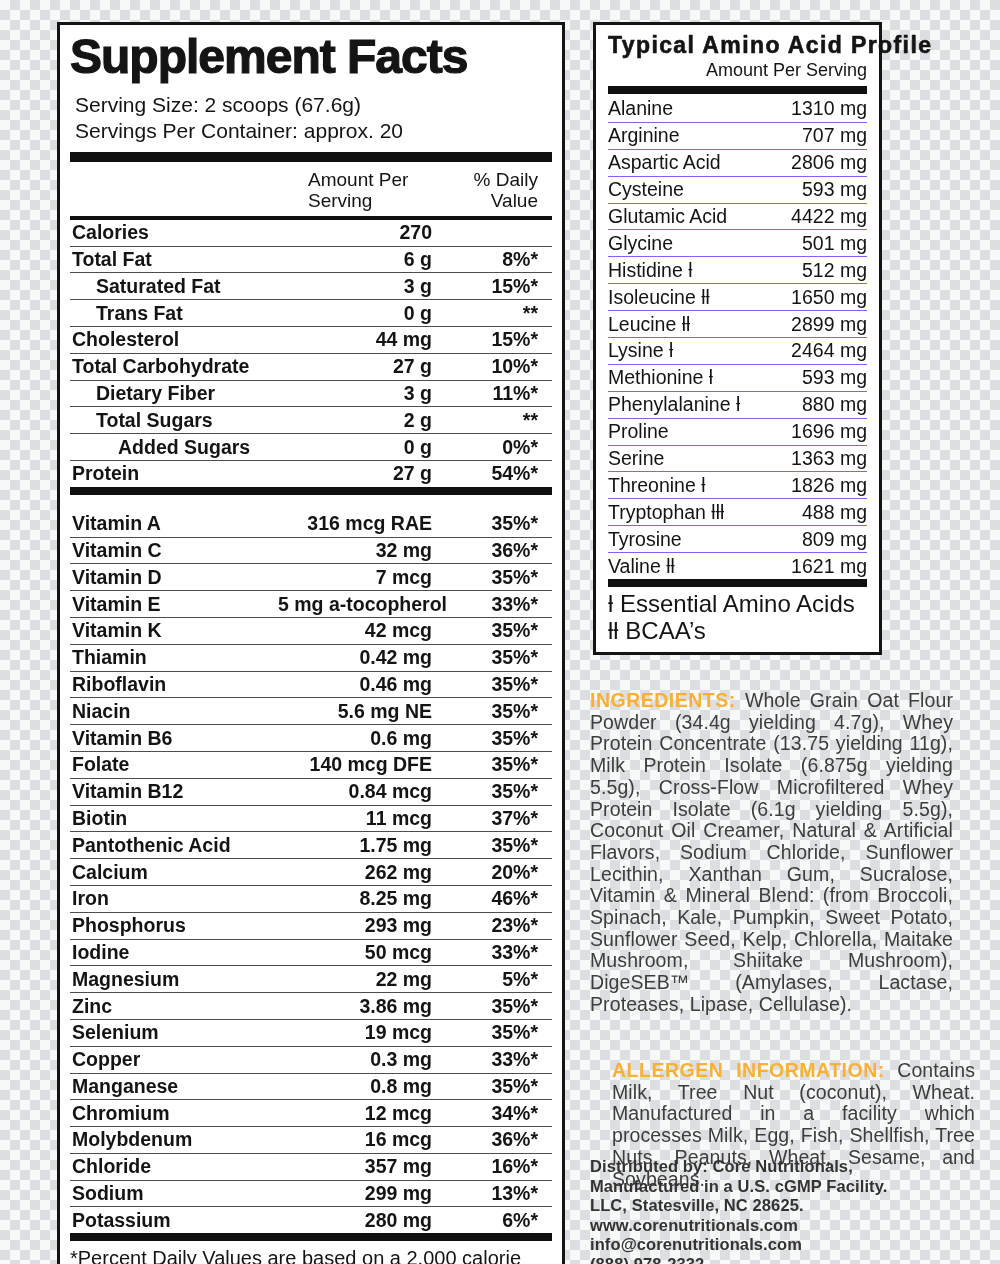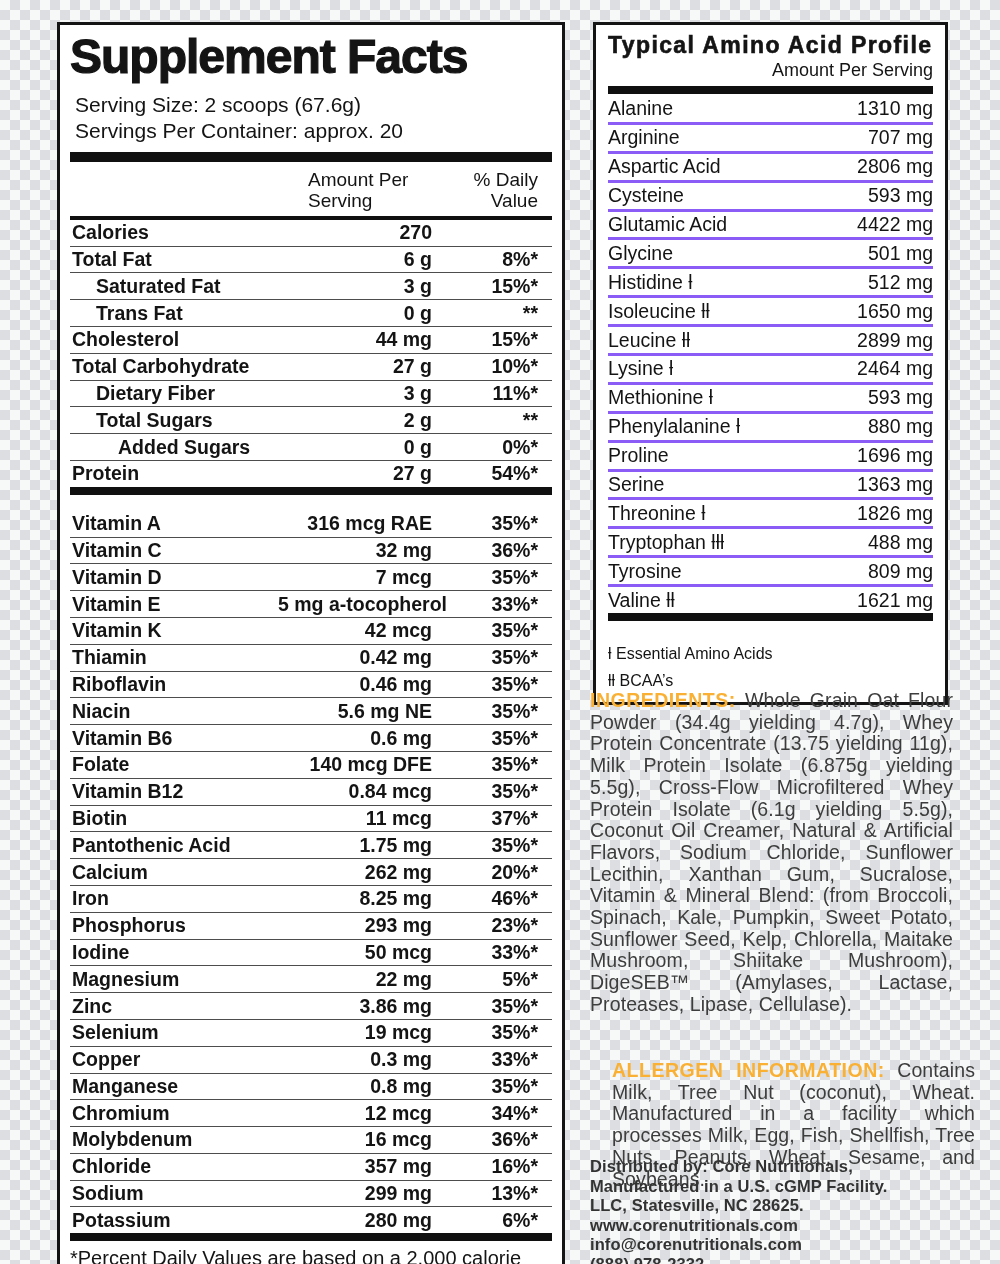--- a/index.html
+++ b/index.html
@@ -27,31 +27,31 @@
   .sf-row:last-child{border-bottom:none;}
   .sf-name{flex:1;padding-left:2px;white-space:nowrap;}
   .sf-row[data-indent="1"] .sf-name{padding-left:26px;}
   .sf-row[data-indent="2"] .sf-name{padding-left:48px;}
   .sf-amt{width:190px;text-align:right;padding-right:36px;box-sizing:border-box;white-space:nowrap;}
   .sf-dv{width:84px;text-align:right;padding-right:14px;box-sizing:border-box;white-space:nowrap;}
   #vit-rows{margin-top:16px;}
   .sf-foot{font-size:20px;line-height:25.5px;padding-top:5px;}
 
   
-  #aa-panel{left:593px;top:22px;width:355px;padding:6px 12px 8px 12px;}
+  #aa-panel{left:593px;top:22px;width:289px;padding:6px 12px 8px 12px;}
   .aa-title{font-size:23px;font-weight:bold;letter-spacing:1.4px;-webkit-text-stroke:0.6px #141414;
     line-height:28px;white-space:nowrap;}
   .aa-sub{font-size:18px;text-align:right;line-height:22px;padding-bottom:5px;}
   .aa-bar{background:#101010;height:8px;}
   .aa-rows{margin-top:2px;}
-  .aa-row{display:flex;align-items:center;height:25.9px;border-bottom:3px solid #8b5cf6;font-size:19.5px;}
+  .aa-row{display:flex;align-items:center;height:25.9px;border-bottom:1px solid #8b5cf6;font-size:19.5px;}
   .aa-row:last-child{border-bottom:none;}
   .aa-name{flex:1;white-space:nowrap;}
   .aa-amt{text-align:right;white-space:nowrap;}
-  .aa-notes{font-size:16px;line-height:26.5px;padding-top:20px;}
+  .aa-notes{font-size:24px;line-height:26.5px;padding-top:4px;}
 
   
   .txtblock{position:absolute;left:590px;width:363px;font-size:19.5px;line-height:21.7px;
     text-align:justify;color:#3d3d3d;letter-spacing:0.1px;}
   .lead{font-weight:bold;color:var(--accent_orange,#f9b033);letter-spacing:0.5px;}
   #ingredients{top:690px;}
   #allergen{top:1060px;margin-left:22px;}
   #manufacturer{top:1157px;width:330px;font-weight:bold;font-size:16.5px;line-height:19.5px;
     color:#333333;text-align:left;letter-spacing:0.1px;}
 </style>

